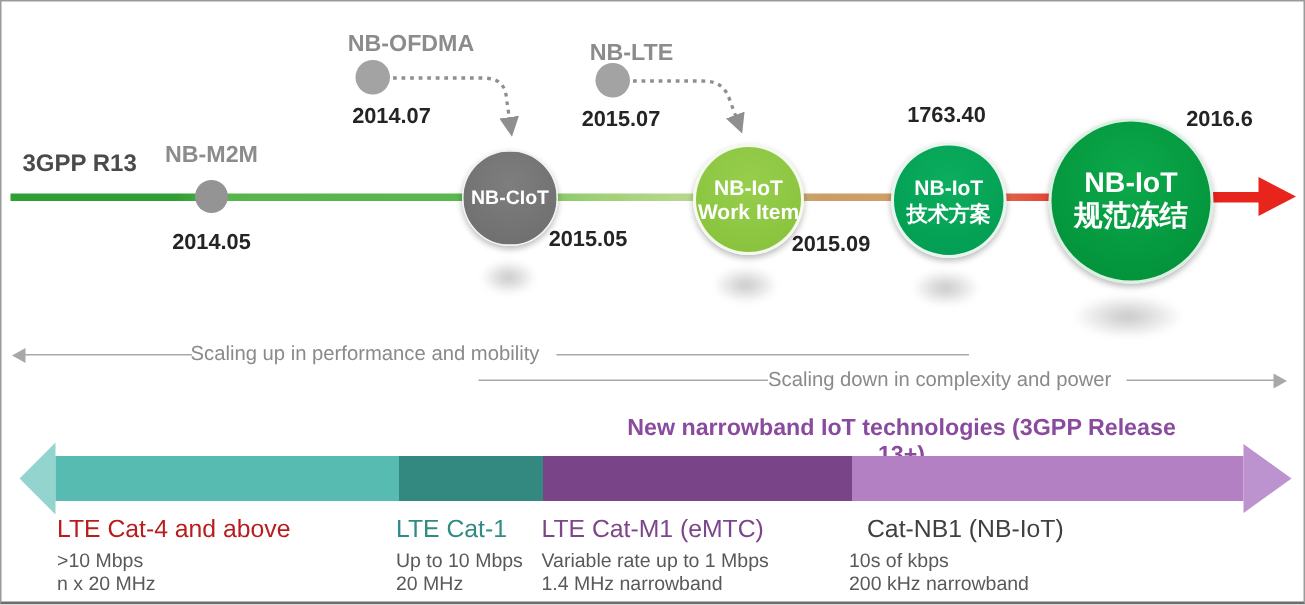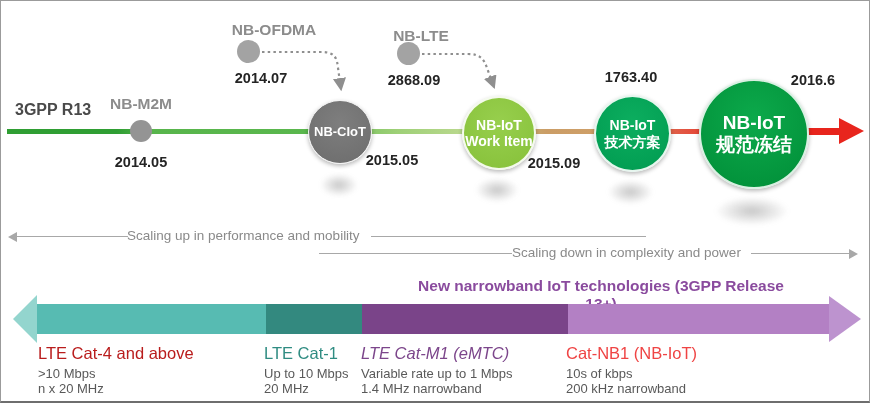--- a/index.html
+++ b/index.html
@@ -103,21 +103,21 @@
   <div class="abs dot dot-m2m" style="background: rgb(148, 148, 148);"></div>
   <div class="abs dot dot-ofdma" style="background: rgb(163, 163, 163);"></div>
   <div class="abs dot dot-nblte" style="background: rgb(163, 163, 163);"></div>
 
   <div class="abs glabel gl-m2m">NB-M2M</div>
   <div class="abs glabel gl-nblte">NB-LTE</div>
   <div class="abs glabel gl-ofdma">NB-OFDMA</div>
 
   <div class="abs date d-m2m">2014.05</div>
   <div class="abs date d-ofdma">2014.07</div>
-  <div class="abs date d-nblte">2868.09</div>
+  <div class="abs date d-nblte">2015.07</div>
   <div class="abs date d-ciot">2015.05</div>
   <div class="abs date d-wi">2015.09</div>
   <div class="abs date d-tech">1763.40</div>
   <div class="abs date d-freeze">2016.6</div>
 
   <div class="abs circle c-ciot">
     <span>NB-CIoT</span>
   </div>
   <div class="abs circle c-wi">
     <span>NB-IoT</span>
@@ -170,23 +170,23 @@
     <div class="t" style="color: #b91c1c; text-align: right;">LTE Cat-4 and above</div>
     <div class="s">&gt;10 Mbps</div>
     <div class="s">n x 20 MHz</div>
   </div>
   <div class="abs cat cat2">
     <div class="t" style="color: rgb(47, 140, 130);">LTE Cat-1</div>
     <div class="s">Up to 10 Mbps</div>
     <div class="s">20 MHz</div>
   </div>
   <div class="abs cat cat3">
-    <div class="t" style="color: rgb(124, 70, 139); font-style: italic;">LTE Cat-M1 (eMTC)</div>
+    <div class="t" style="color: rgb(124, 70, 139);">LTE Cat-M1 (eMTC)</div>
     <div class="s">Variable rate up to 1 Mbps</div>
     <div class="s">1.4 MHz narrowband</div>
   </div>
   <div class="abs cat cat4">
-    <div class="t" style="color: #ef4444;">Cat-NB1 (NB-IoT)</div>
+    <div class="t" style="color: #404040; margin-left: 12px;">Cat-NB1 (NB-IoT)</div>
     <div class="s">10s of kbps</div>
     <div class="s">200 kHz narrowband</div>
   </div>
 
 </div>
 
 </body></html>

